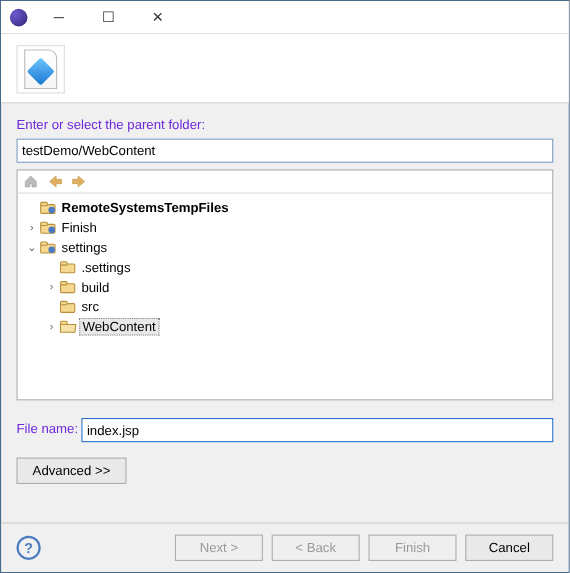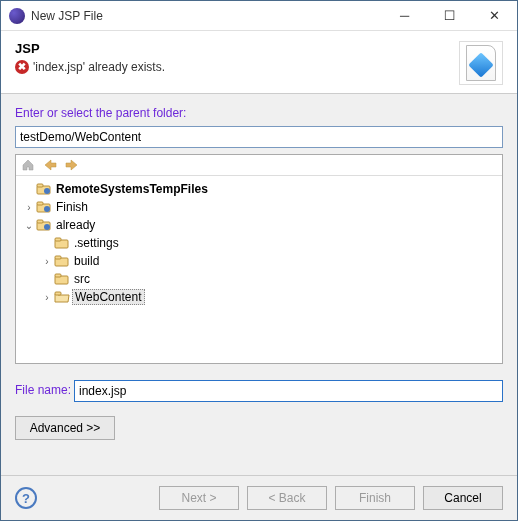--- a/index.html
+++ b/index.html
@@ -58,36 +58,28 @@
 
   svg { display:block; }
 </style>
 </head>
 <body>
 
 <div class="window">
 
   <div class="titlebar">
     <span class="eclipse-icon"></span>
-    <span class="title">New JSP File</span>
     <div class="win-btns">
       <div class="win-btn">─</div>
       <div class="win-btn">☐</div>
       <div class="win-btn close">✕</div>
     </div>
   </div>
 
   <div class="banner">
-    <div class="bleft">
-      <div class="btitle">JSP</div>
-      <div class="berr">
-        <span class="err-icon">✖</span>
-        <span>'index.jsp' already exists.</span>
-      </div>
-    </div>
     <div class="bicon">
         <div class="bicon-inner"></div>
       </div>
   </div>
 
   <div class="content">
 
     <div class="field-label">Enter or select the parent folder:</div>
     <input class="text-input" type="text" value="testDemo/WebContent" style="">
 
@@ -134,21 +126,21 @@
           </div>
           <div class="node" style="padding-left: 4px;">
             <span class="tw">⌄</span>
             <span class="ic project">
               <svg width="16" height="14" viewBox="0 0 16 14">
                 <rect x="1" y="4" width="13" height="8" rx="1" fill="#f5d890" stroke="#b8903a"></rect>
                 <rect x="1" y="2" width="6" height="3" rx="1" fill="#f5d890" stroke="#b8903a"></rect>
                 <circle cx="11" cy="9" r="3" fill="#4a7ac0"></circle>
               </svg>
             </span>
-            <span class="lbl">already</span>
+            <span class="lbl">settings</span>
           </div>
           <div class="node" style="padding-left: 22px;">
             <span class="tw"></span>
             <span class="ic folder">
               <svg width="16" height="14" viewBox="0 0 16 14">
                 <rect x="1" y="4" width="13" height="8" rx="1" fill="#f5d890" stroke="#b8903a"></rect>
                 <rect x="1" y="2" width="6" height="3" rx="1" fill="#f5d890" stroke="#b8903a"></rect>
               </svg>
             </span>
             <span class="lbl">.settings</span>

